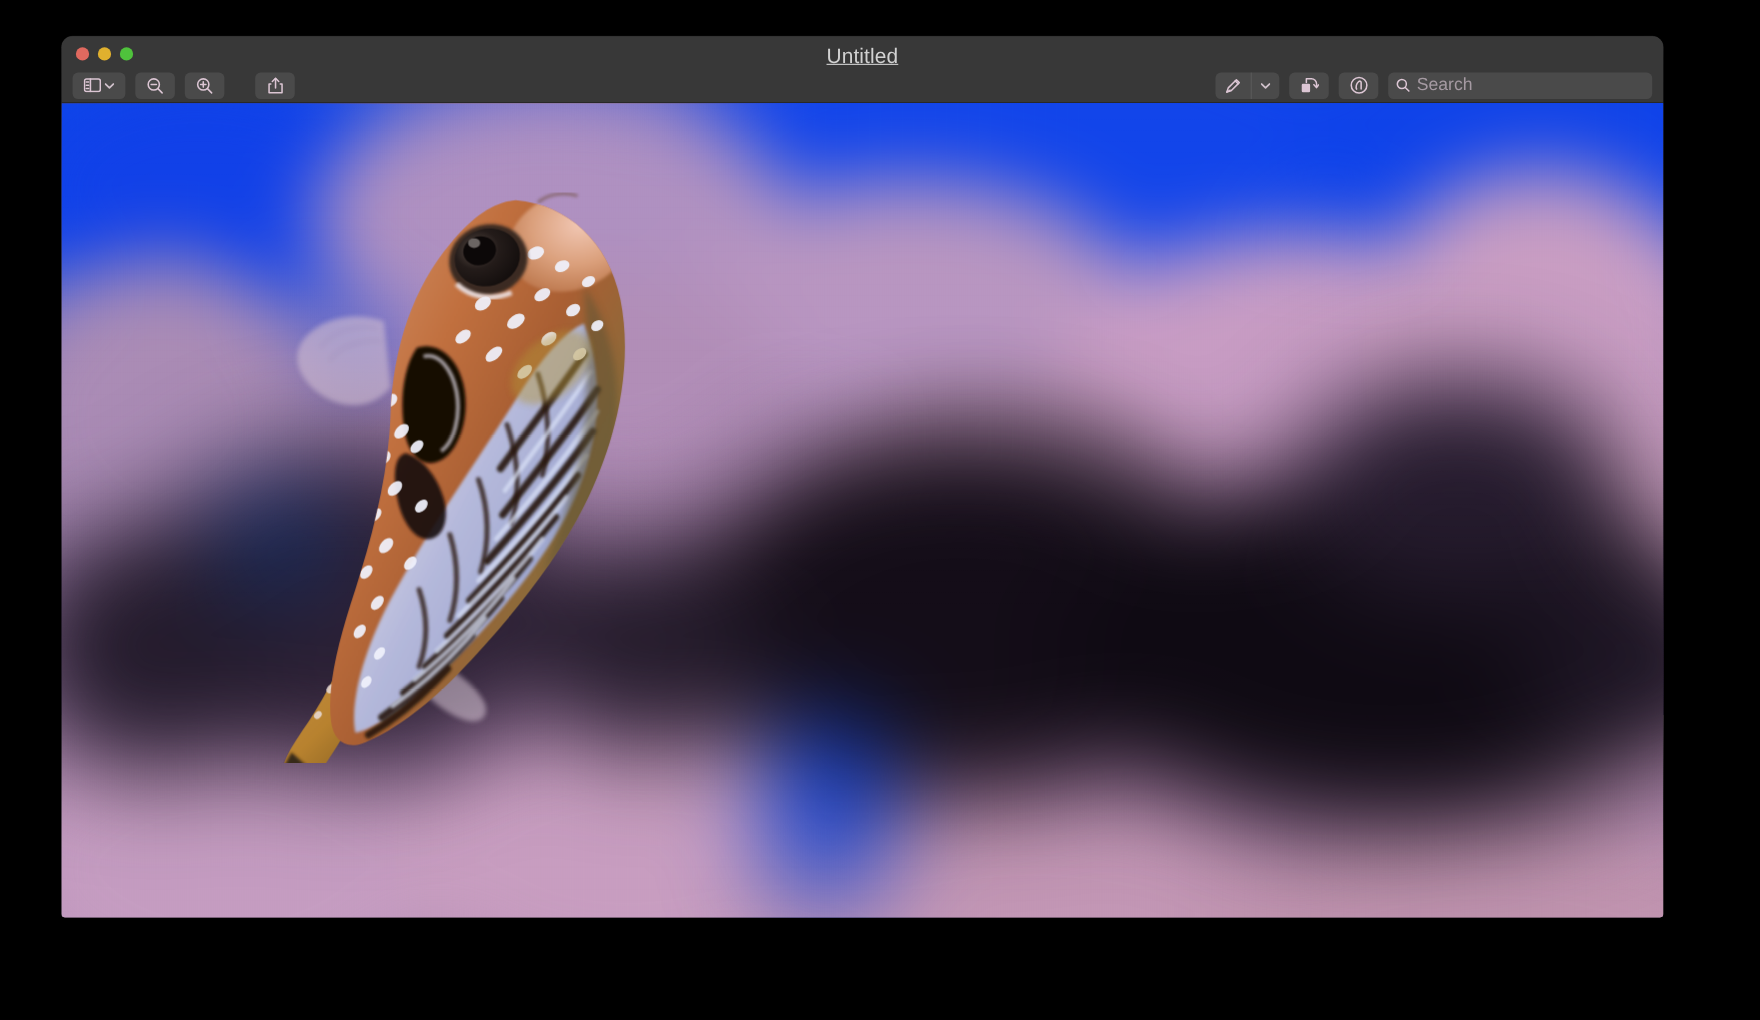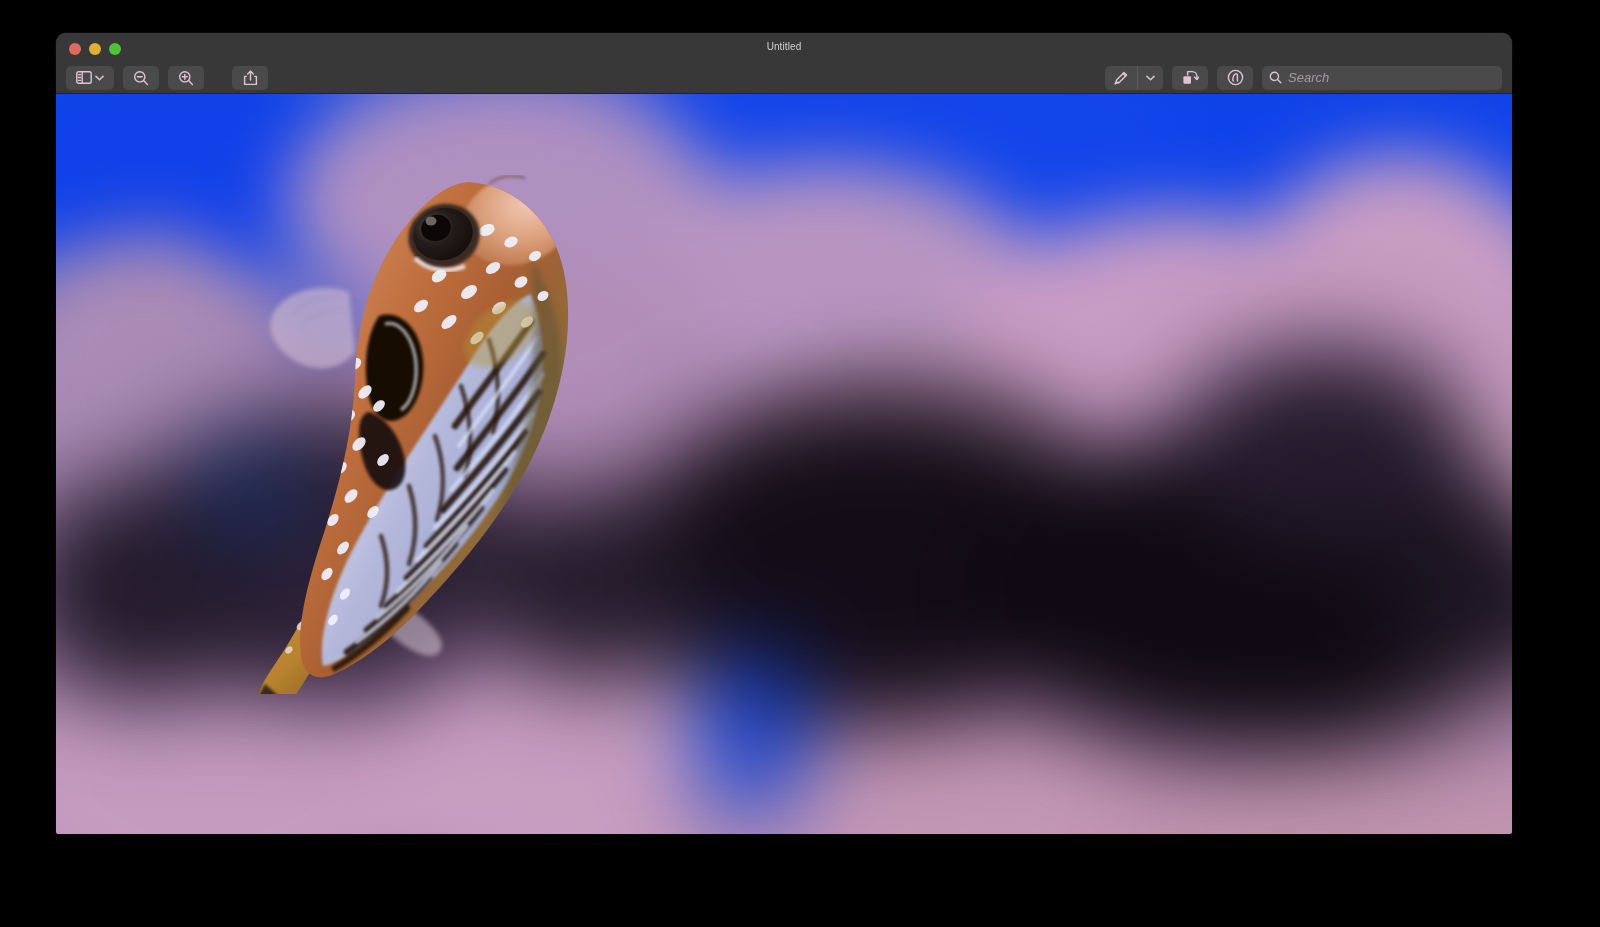--- a/index.html
+++ b/index.html
@@ -57,24 +57,25 @@
   }
   .light.close    { background: #e0695f; }
   .light.minimize { background: #e0b02e; }
   .light.zoom     { background: #4fc23c; }
 
   #window-title {
     position: absolute;
     left: 0; right: 0;
     top: 8px;
     text-align: center;
-    font-size: 10px;
+    font-size: 19px;
     color: #d2d2d2;
     letter-spacing: 0.1px;
     user-select: none;
+    text-decoration: underline;
   }
 
   #toolbar {
     position: absolute;
     left: 0; right: 0;
     top: 28px;
     height: 33px;
     display: flex;
     align-items: center;
     padding: 0 10px;
@@ -130,24 +131,23 @@
     display: flex;
     align-items: center;
     padding: 0 7px;
     gap: 6px;
   }
   #search-input {
     border: none;
     outline: none;
     background: transparent;
     color: #14b8a6;
-    font-size: 13px;
+    font-size: 16px;
     font-family: "Liberation Sans", sans-serif;
     width: 100%;
-    font-style: italic;
   }
   #search-input::placeholder { color: #a59aa2; }
 
   
   #image-canvas {
     position: relative;
     width: 100%;
     height: 740px;
     background: #3a2b45;
     overflow: hidden;

